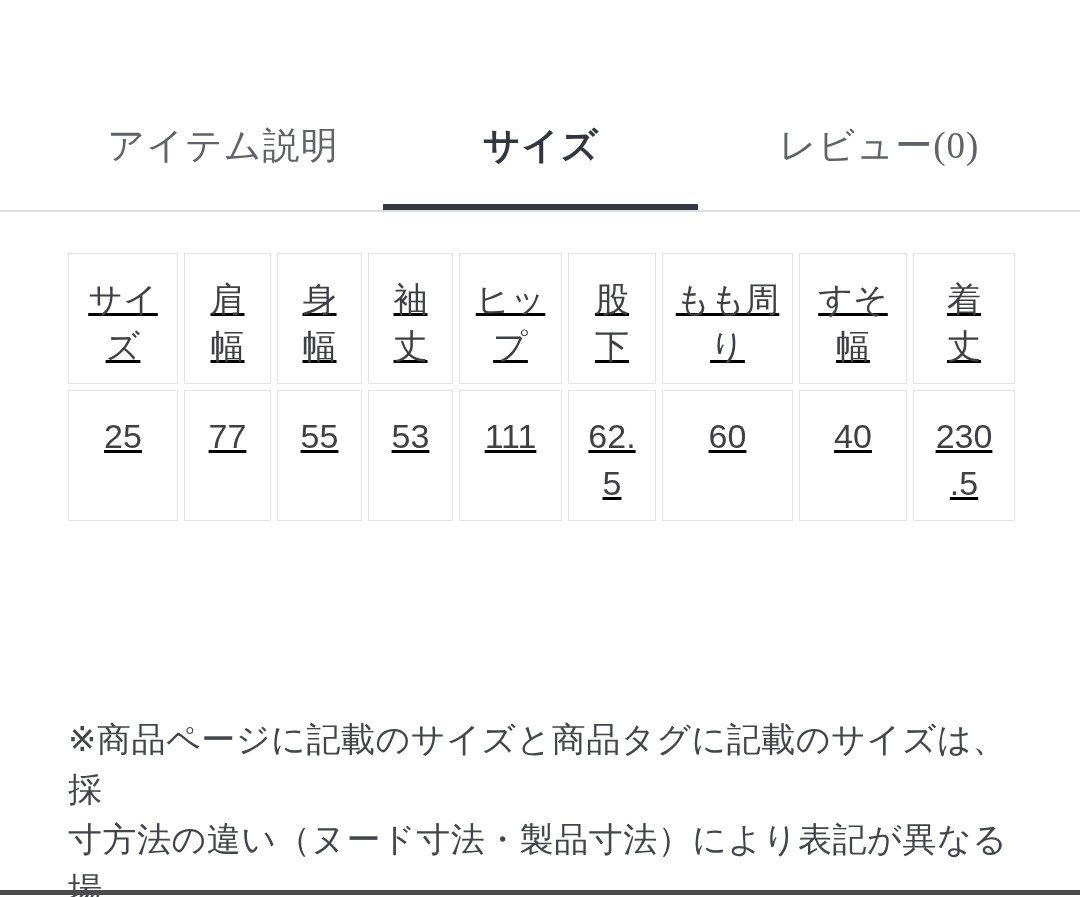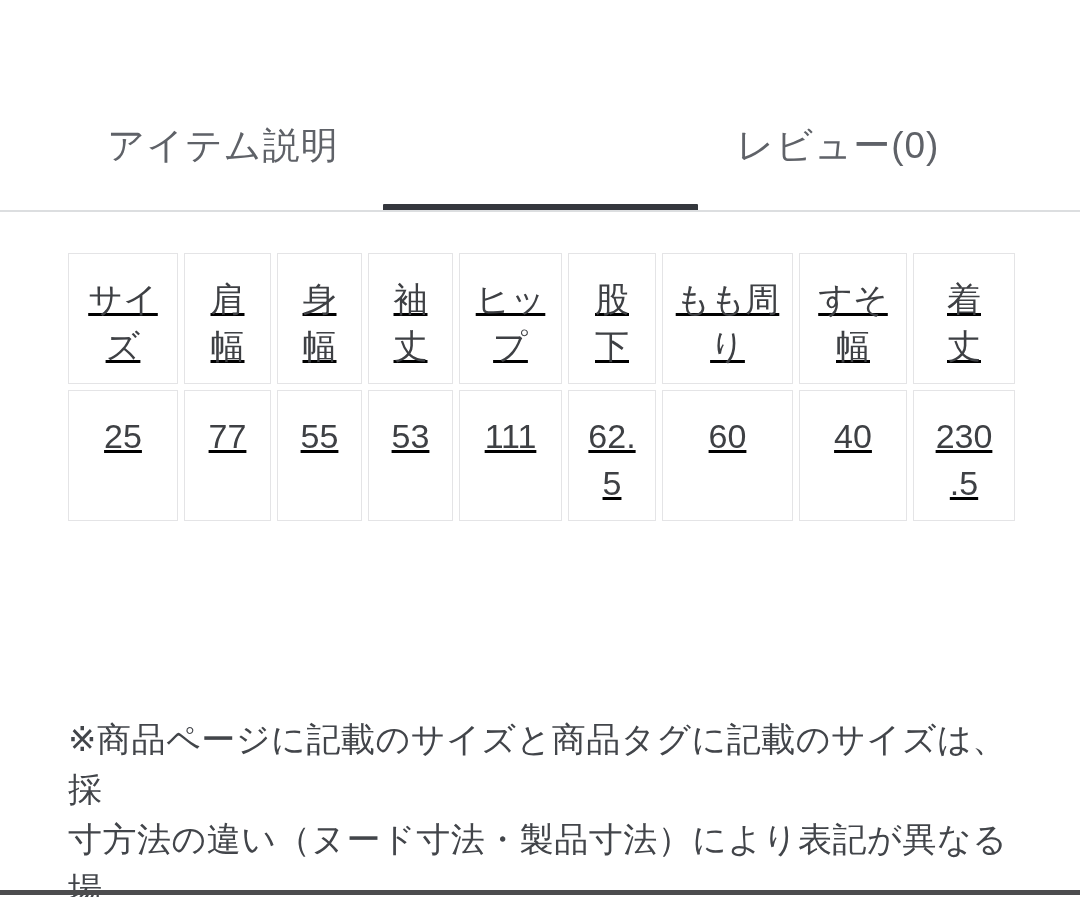--- a/index.html
+++ b/index.html
@@ -20,21 +20,21 @@
     transform: translateX(-50%);
     font-size: 37px;
     color: #5f6268;
     letter-spacing: 1px;
     white-space: nowrap;
     cursor: pointer;
   }
   .tab-label.active { color: #33363c; font-weight: bold; }
   .tab-1 { left: 223px; }
   .tab-2 { left: 541px; }
-  .tab-3 { left: 838px; }
+  .tab-3 { left: 879px; font-family: Liberation Serif, serif; }
   .tab-underline {
     position: absolute;
     left: 383px; top: 177px;
     width: 315px; height: 8px;
     background: #34373d;
     border-radius: 1px;
   }
   .tab-divider {
     position: absolute;
     left: 0; top: 183px;
@@ -85,20 +85,21 @@
     background: #4c4c4e;
   }
 </style>
 </head>
 <body>
 
 <div id="screen">
 
   <div class="tab-bar">
     <span class="tab-label tab-1">アイテム説明</span>
+    <span class="tab-label tab-2 active">サイズ</span>
     <span class="tab-label tab-3">レビュー(0)</span>
     <div class="tab-underline"></div>
     <div class="tab-divider"></div>
   </div>
 
   <table class="size-table">
     <colgroup>
       <col style="width:110px">
         <col style="width:87px">
         <col style="width:85px">

